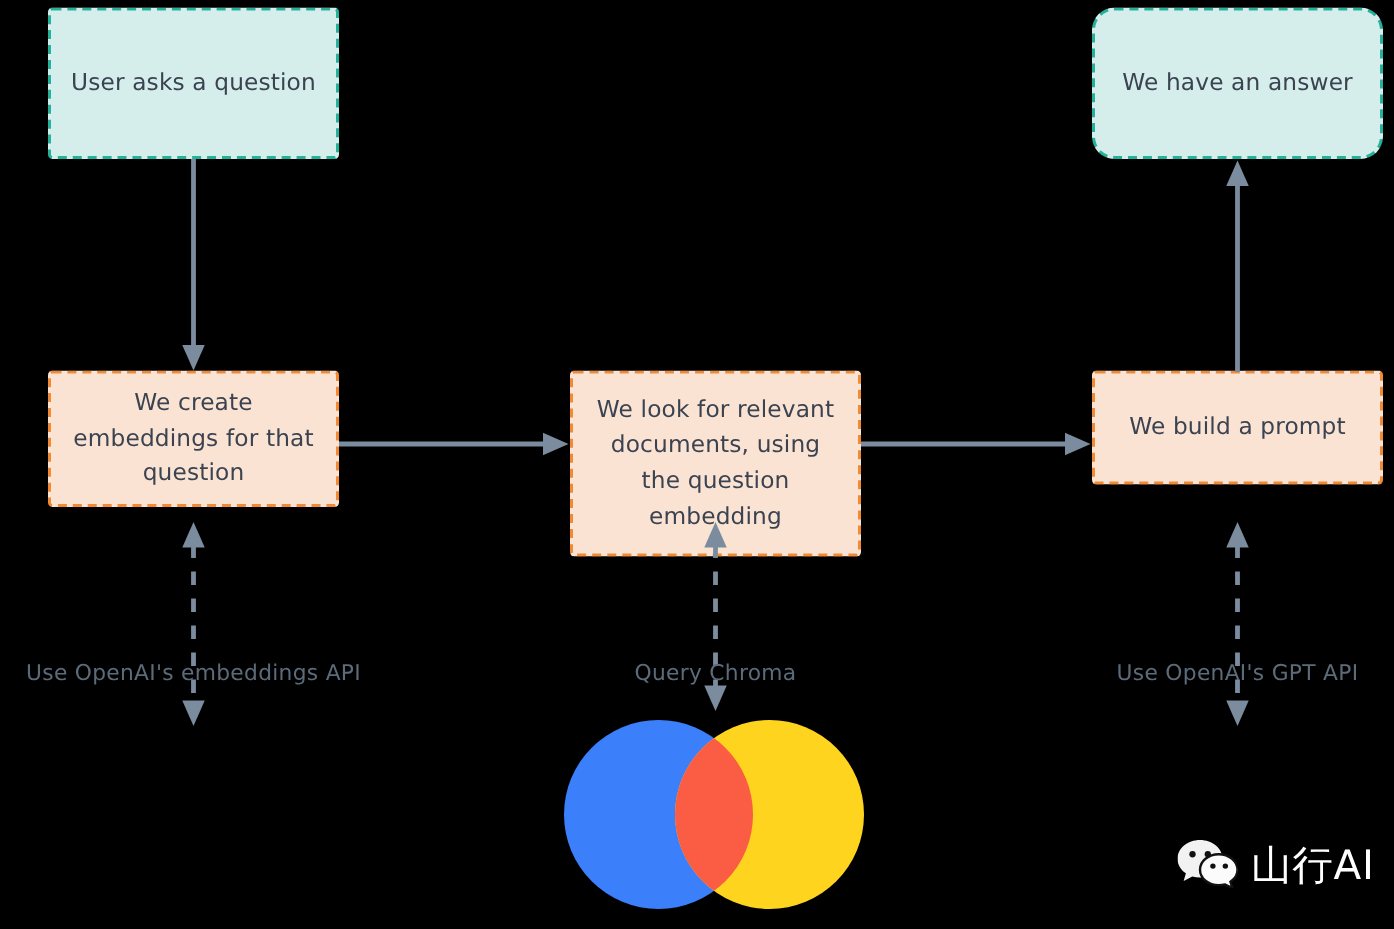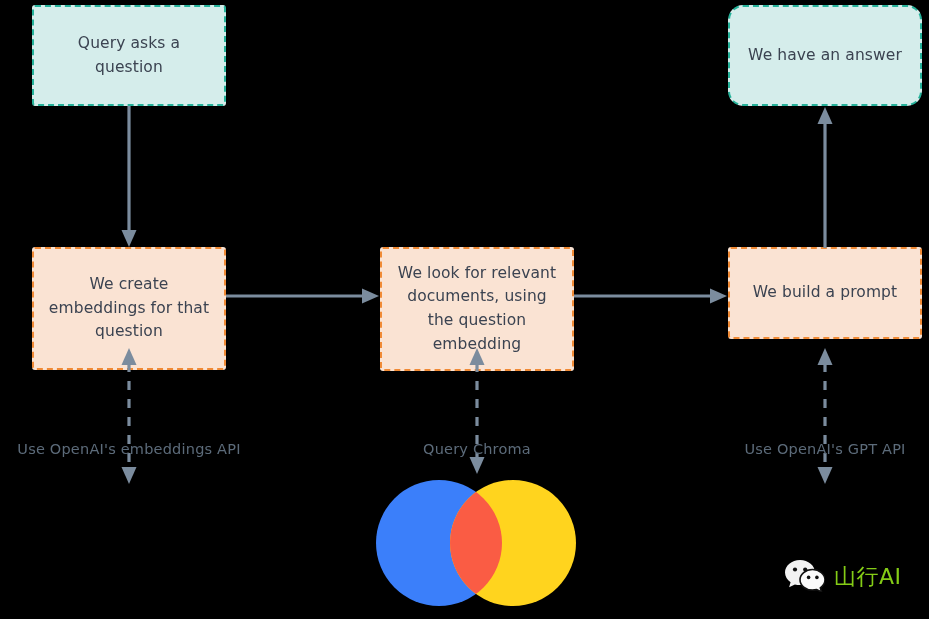--- a/index.html
+++ b/index.html
@@ -64,44 +64,44 @@
   #chroma-logo { position: absolute; }
 
   
   #watermark {
     position: absolute;
     display: flex;
     align-items: center;
     gap: 9px;
   }
   #watermark .wm-text {
-    color: #84cc16;
-    font-size: 22px;
+    color: #ffffff;
+    font-size: 27px;
     letter-spacing: 0.5px;
     font-weight: 500;
   }
 </style>
 </head>
 <body>
 
 <div id="stage">
 
   <div class="node teal" style="left:32px; top:5px; width:194px; height:101px;">
-    <span class="node-label">Query asks a question</span>
-  </div>
-
-  <div class="node peach" style="left:32px; top:247px; width:194px; height:123px;">
+    <span class="node-label">User asks a question</span>
+  </div>
+
+  <div class="node peach" style="left:32px; top:247px; width:194px; height:91px;">
     <span class="node-label">We create embeddings for that question</span>
   </div>
 
   <div class="node peach" style="left:380px; top:247px; width:194px; height:124px;">
     <span class="node-label">We look for relevant documents, using the question embedding</span>
   </div>
 
-  <div class="node peach" style="left:728px; top:247px; width:194px; height:92px;">
+  <div class="node peach" style="left:728px; top:247px; width:194px; height:76px;">
     <span class="node-label">We build a prompt</span>
   </div>
 
   <div class="node teal" style="left:728px; top:5px; width:194px; height:101px;border-radius:15px;">
     <span class="node-label">We have an answer</span>
   </div>
 
   <div class="conn" style="left:119px; top:106px; width:20px; height:142px;">
     <svg width="20" height="142" viewBox="0 0 20 142">
       <line x1="10" y1="0" x2="10" y2="126" stroke="#7b8c9e" stroke-width="3.2"></line>

